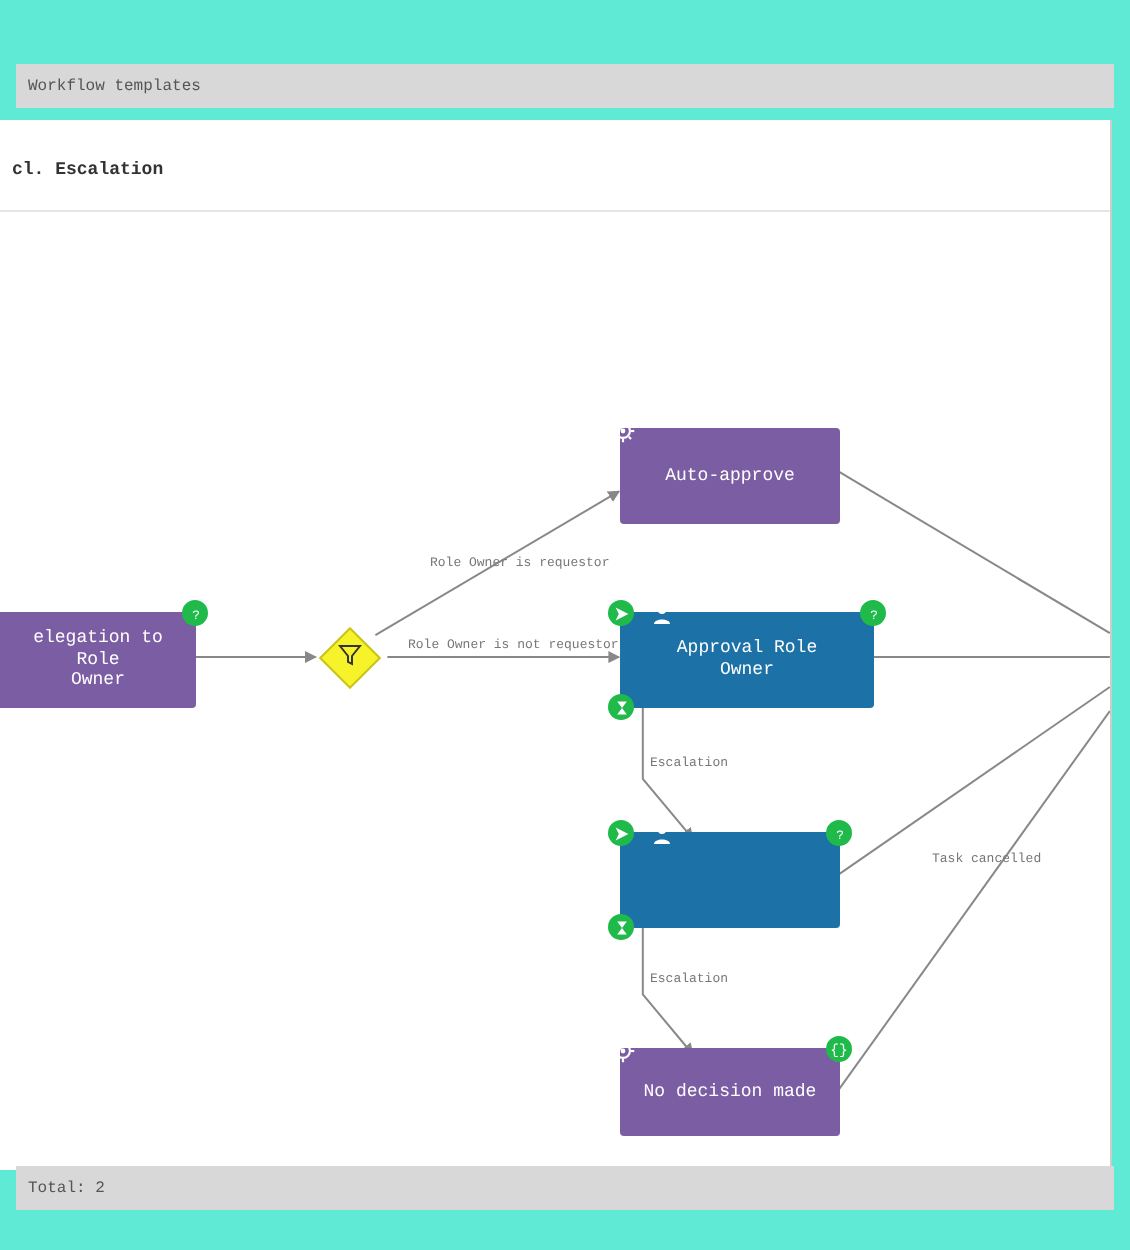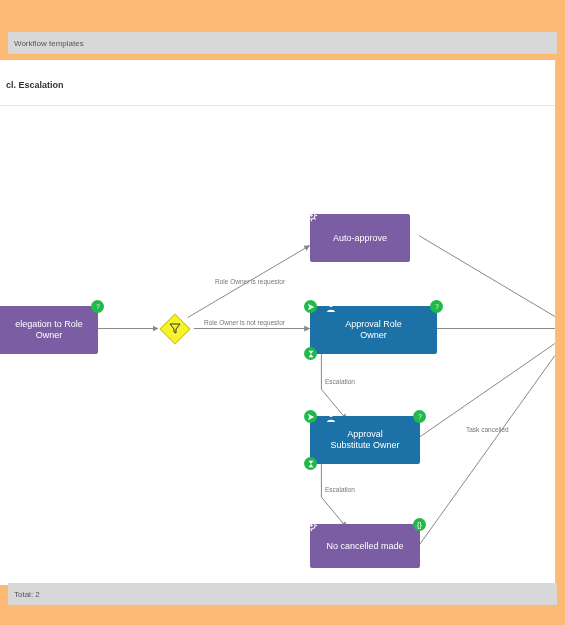--- a/index.html
+++ b/index.html
@@ -1,18 +1,18 @@
 <!DOCTYPE html>
 <html><head>
 <meta charset="utf-8">
 <style>
   * { box-sizing: border-box; margin: 0; padding: 0; }
   html, body { width: 565px; height: 625px; font-family: Arial, sans-serif; background: #fff; }
   .outer {
-    width: 565px; height: 625px; position: relative; background: #fdba74;
+    width: 565px; height: 625px; position: relative; background: #5eead4; font-family: Liberation Mono, monospace;
   }
   .header-bar {
     position: absolute; top: 32px; left: 8px; right: 8px; height: 22px;
     background: #d8d8d8; color: #555; font-size: 8px; display: flex; align-items: center;
     padding-left: 6px;
   }
   .footer-bar {
     position: absolute; bottom: 20px; left: 8px; right: 8px; height: 22px;
     background: #d8d8d8; color: #555; font-size: 8px; display: flex; align-items: center;
     padding-left: 6px;
@@ -102,21 +102,21 @@
       </div>
 
       <div class="gateway" style="left:164px; top:212px;">
         <span class="gateway-inner" title="filter-icon">
           <svg width="12" height="12" viewBox="0 0 12 12">
               <path d="M1,2 L11,2 L7,7 L7,11 L5,10 L5,7 Z" fill="none" stroke="#333" stroke-width="1"></path>
             </svg>
         </span>
       </div>
 
-      <div class="node purple" style="left:310px; top:108px; width:100px; height:48px;">
+      <div class="node purple" style="left:310px; top:108px; width:110px; height:48px;">
         <span class="node-label">Auto-approve</span>
         <span class="badge" style="top:-5px; left:-5px; background:none;" title="gear-icon">
           <svg width="13" height="13" viewBox="0 0 12 12">
               <circle cx="6" cy="6" r="3.2" fill="none" stroke="#fff" stroke-width="1"></circle>
               <circle cx="6" cy="6" r="1.1" fill="#fff"></circle>
               <g stroke="#fff" stroke-width="1">
                 <line x1="6" y1="0.8" x2="6" y2="2.3"></line>
                 <line x1="6" y1="9.7" x2="6" y2="11.2"></line>
                 <line x1="0.8" y1="6" x2="2.3" y2="6"></line>
                 <line x1="9.7" y1="6" x2="11.2" y2="6"></line>
@@ -148,21 +148,20 @@
             </svg>
         </span>
         <span class="badge" style="bottom:-6px; left:-6px;" title="hourglass-icon">
           <svg width="8" height="8" viewBox="0 0 10 10">
               <path d="M2,1 L8,1 L5,5 L8,9 L2,9 L5,5 Z" fill="#fff"></path>
             </svg>
         </span>
       </div>
 
       <div class="node blue" style="left:310px; top:310px; width:110px; height:48px;">
-        <span class="node-label">Approval<br>Substitute Owner</span>
         <span class="badge" style="top:-6px; left:-6px;" title="send-icon">
           <svg width="8" height="8" viewBox="0 0 10 10">
               <path d="M1,1 L9,5 L1,9 L3,5 Z" fill="#fff"></path>
             </svg>
         </span>
         <span class="badge" style="top:-6px; left:14px; background:none;" title="person-icon">
           <svg width="12" height="12" viewBox="0 0 12 12">
               <circle cx="6" cy="4" r="2" fill="#fff"></circle>
               <path d="M2,11 C2,8 10,8 10,11 Z" fill="#fff"></path>
             </svg>
@@ -173,21 +172,21 @@
             </svg>
         </span>
         <span class="badge" style="bottom:-6px; left:-6px;" title="hourglass-icon">
           <svg width="8" height="8" viewBox="0 0 10 10">
               <path d="M2,1 L8,1 L5,5 L8,9 L2,9 L5,5 Z" fill="#fff"></path>
             </svg>
         </span>
       </div>
 
       <div class="node purple" style="left:310px; top:418px; width:110px; height:44px;">
-        <span class="node-label">No cancelled made</span>
+        <span class="node-label">No decision made</span>
         <span class="badge" style="top:-5px; left:-5px; background:none;" title="gear-icon">
           <svg width="13" height="13" viewBox="0 0 12 12">
               <circle cx="6" cy="6" r="3.2" fill="none" stroke="#fff" stroke-width="1"></circle>
               <circle cx="6" cy="6" r="1.1" fill="#fff"></circle>
               <g stroke="#fff" stroke-width="1">
                 <line x1="6" y1="0.8" x2="6" y2="2.3"></line>
                 <line x1="6" y1="9.7" x2="6" y2="11.2"></line>
                 <line x1="0.8" y1="6" x2="2.3" y2="6"></line>
                 <line x1="9.7" y1="6" x2="11.2" y2="6"></line>
               </g>

